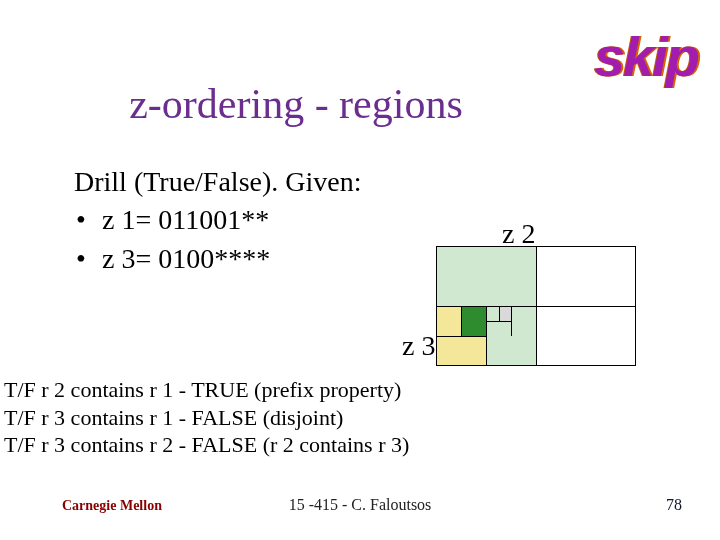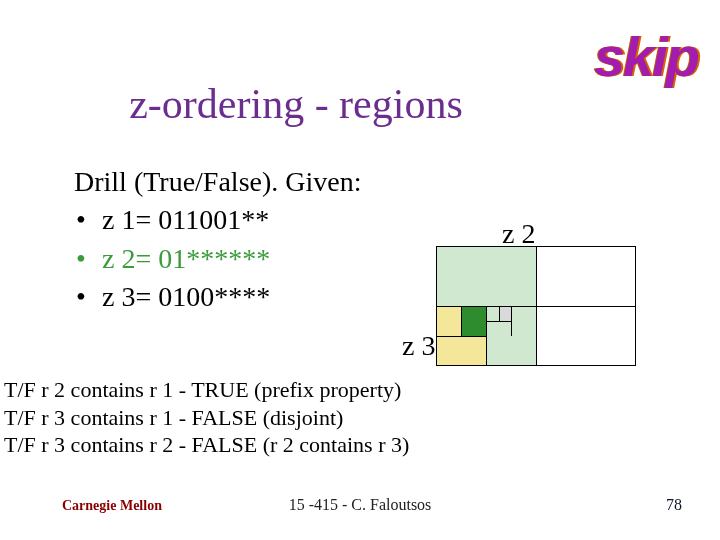--- a/index.html
+++ b/index.html
@@ -32,21 +32,20 @@
 <body>
 
 <div class="slide">
 
   <div class="skip">skip</div>
   <div class="title">z-ordering - regions</div>
 
   <div class="body">
     <p>Drill (True/False). Given:</p>
     <p class="bullet">z 1= 011001**</p>
-    <p class="bullet green">z 2= 01******</p>
     <p class="bullet">z 3= 0100****</p>
   </div>
 
   <div class="z2lbl">z 2</div>
   <div class="z3lbl">z 3</div>
 
   <div class="diagram">
     <div class="cell lg-fill" style="left:0;top:0;width:100px;height:120px"></div>
     <div class="cell yl-fill" style="left:0;top:60px;width:50px;height:60px"></div>
     <div class="cell green-fill" style="left:25px;top:60px;width:25px;height:30px"></div>

